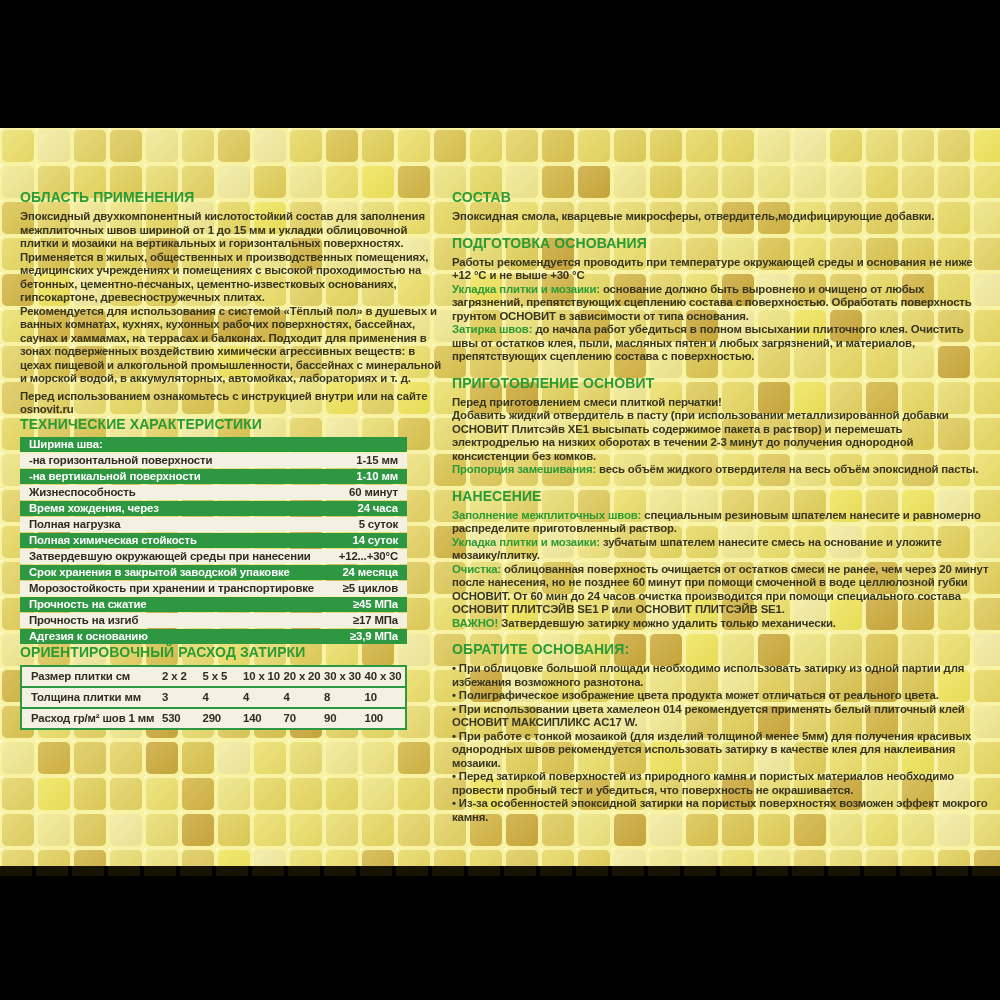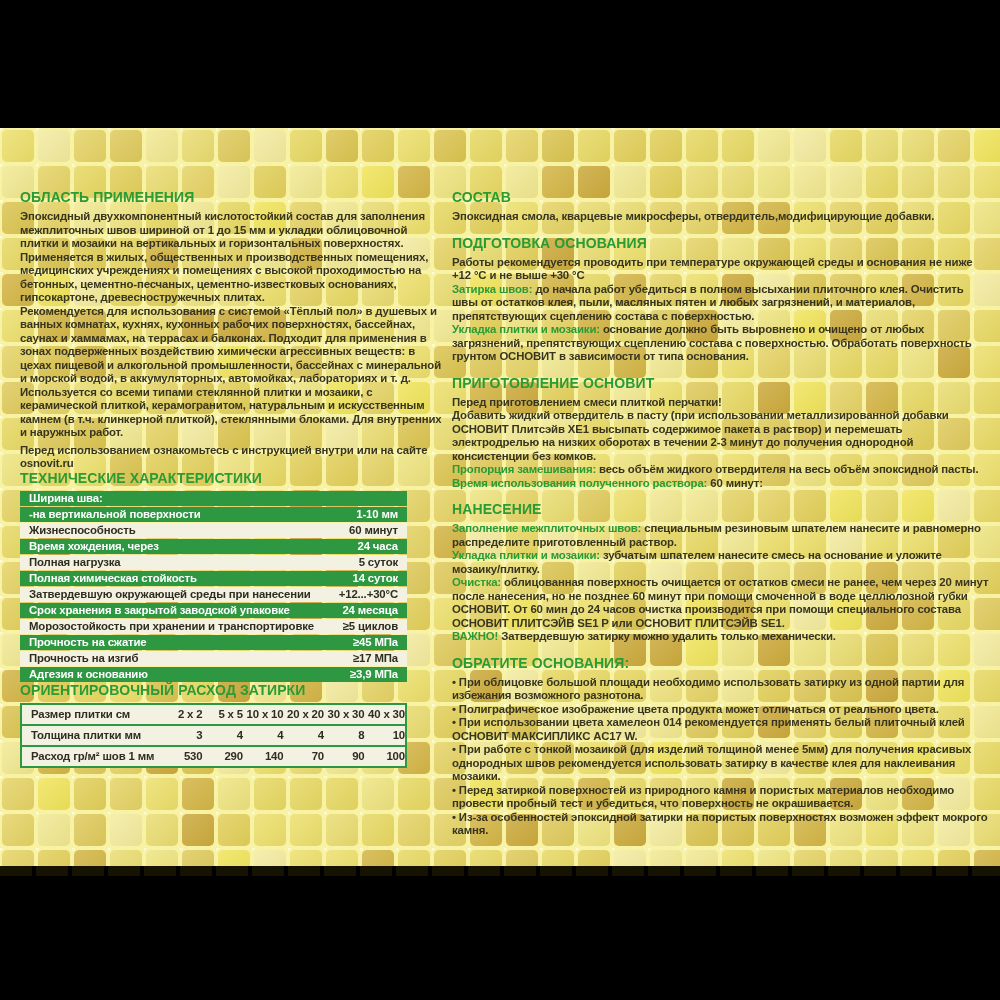--- a/index.html
+++ b/index.html
@@ -53,21 +53,21 @@
   .cons{
     width:387px;box-sizing:border-box;
     border:2px solid var(--rowGreen,#2e9741);background:var(--rowLight,#f2f1e2);
   }
   .cons-row{
     display:flex;align-items:center;height:19px;
     font-size:11.4px;font-weight:700;color:#2f2d20;letter-spacing:-0.15px;white-space:nowrap;
   }
   .cons-row + .cons-row{border-top:2px solid var(--rowGreen,#2e9741);}
   .cons-label{width:140px;padding-left:9px;box-sizing:border-box;}
-  .cons-val{flex:1;text-align:right;}
+  .cons-val{flex:1;text-align:left;}
 </style>
 </head>
 <body>
 
 <div id="mosaic">
     <div class="tile" style="left: 2px; top: 2px; background: linear-gradient(135deg, rgba(255, 255, 255, 0.14), rgba(120, 90, 0, 0.08)), rgb(236, 224, 110);"></div>
     <div class="tile" style="left: 38px; top: 2px; background: linear-gradient(135deg, rgba(255, 255, 255, 0.14), rgba(120, 90, 0, 0.08)), rgb(243, 236, 162);"></div>
     <div class="tile" style="left: 74px; top: 2px; background: linear-gradient(135deg, rgba(255, 255, 255, 0.14), rgba(120, 90, 0, 0.08)), rgb(229, 212, 104);"></div>
     <div class="tile" style="left: 110px; top: 2px; background: linear-gradient(135deg, rgba(255, 255, 255, 0.14), rgba(120, 90, 0, 0.08)), rgb(223, 203, 95);"></div>
     <div class="tile" style="left: 146px; top: 2px; background: linear-gradient(135deg, rgba(255, 255, 255, 0.14), rgba(120, 90, 0, 0.08)), rgb(241, 233, 148);"></div>
@@ -655,29 +655,32 @@
     <div class="tile" style="left: 938px; top: 722px; background: linear-gradient(135deg, rgba(255, 255, 255, 0.14), rgba(120, 90, 0, 0.08)), rgb(226, 208, 92);"></div>
     <div class="tile" style="left: 974px; top: 722px; background: linear-gradient(135deg, rgba(255, 255, 255, 0.14), rgba(120, 90, 0, 0.08)), rgb(211, 182, 72);"></div>
   </div>
 <div id="bottom-hint"></div>
 
 <div class="col col-left">
   <h2 class="sec">ОБЛАСТЬ ПРИМЕНЕНИЯ</h2>
   <div id="app-paragraphs">
       <p class="body">Эпоксидный двухкомпонентный кислотостойкий состав для заполнения межплиточных швов шириной от 1 до 15 мм и укладки облицовочной плитки и мозаики на вертикальных и горизонтальных поверхностях. Применяется в жилых, общественных и производственных помещениях, медицинских учреждениях и помещениях с высокой проходимостью на бетонных, цементно-песчаных, цементно-известковых основаниях, гипсокартоне, древесностружечных плитах.</p>
       <p class="body">Рекомендуется для использования с системой «Тёплый пол» в душевых и ванных комнатах, кухнях, кухонных рабочих поверхностях, бассейнах, саунах и хаммамах, на террасах и балконах. Подходит для применения в зонах подверженных воздействию химически агрессивных веществ: в цехах пищевой и алкогольной промышленности, бассейнах с минеральной и морской водой, в аккумуляторных, автомойках, лабораториях и т. д.</p>
-      <p class="body">Используется со всеми типами стеклянной плитки и мозаики, с керамической плиткой, керамогранитом, натуральным и искусственным камнем (в т.ч. клинкерной плиткой), стеклянными блоками. Для внутренних и наружных работ.</p>
       <p class="body p-gap">Перед использованием ознакомьтесь с инструкцией внутри или на сайте osnovit.ru</p>
     </div>
 
   <h2 class="sec mt-specs">ТЕХНИЧЕСКИЕ ХАРАКТЕРИСТИКИ</h2>
   <div id="specs-table">
       <div class="spec-row sr-green">
         <span class="sr-label">Ширина шва:</span>
         <span class="sr-value"></span>
+      </div>
+      <div class="spec-row sr-light">
+        <span class="sr-label">-на горизонтальной поверхности</span>
+        <span class="sr-value">1-15 мм</span>
       </div>
       <div class="spec-row sr-green">
         <span class="sr-label">-на вертикальной поверхности</span>
         <span class="sr-value">1-10 мм</span>
       </div>
       <div class="spec-row sr-light">
         <span class="sr-label">Жизнеспособность</span>
         <span class="sr-value">60 минут</span>
       </div>
       <div class="spec-row sr-green">
@@ -748,27 +751,26 @@
         <span class="cons-val">100</span>
       </div>
     </div>
 </div>
 
 <div class="col col-right" id="right-col">
     <h2 class="sec">СОСТАВ</h2>
     <p class="body">Эпоксидная смола, кварцевые микросферы, отвердитель,модифицирующие добавки.</p>
     <h2 class="sec sec-gap">ПОДГОТОВКА ОСНОВАНИЯ</h2>
     <p class="body">Работы рекомендуется проводить при температуре окружающей среды и основания не ниже +12 °С и не выше +30 °С</p>
+    <p class="body"><span class="lead">Укладка плитки и мозаики: </span>основание должно быть выровнено и очищено от любых загрязнений, препятствующих сцеплению состава с поверхностью. Обработать поверхность грунтом ОСНОВИТ в зависимости от типа основания.</p>
     <p class="body"><span class="lead">Затирка швов: </span>до начала работ убедиться в полном высыхании плиточного клея. Очистить швы от остатков клея, пыли, масляных пятен и любых загрязнений, и материалов, препятствующих сцеплению состава с поверхностью.</p>
-    <p class="body"><span class="lead">Укладка плитки и мозаики: </span>основание должно быть выровнено и очищено от любых загрязнений, препятствующих сцеплению состава с поверхностью. Обработать поверхность грунтом ОСНОВИТ в зависимости от типа основания.</p>
     <h2 class="sec sec-gap">ПРИГОТОВЛЕНИЕ ОСНОВИТ</h2>
     <p class="body">Перед приготовлением смеси плиткой перчатки!</p>
     <p class="body">Добавить жидкий отвердитель в пасту (при использовании металлизированной добавки ОСНОВИТ Плитсэйв XE1 высыпать содержимое пакета в раствор) и перемешать электродрелью на низких оборотах в течении 2-3 минут до получения однородной консистенции без комков.</p>
     <p class="body"><span class="lead">Пропорция замешивания: </span>весь объём жидкого отвердителя на весь объём эпоксидной пасты.</p>
-    <p class="body"><span class="lead">Время использования полученного раствора: </span>60 минут:</p>
     <h2 class="sec sec-gap">НАНЕСЕНИЕ</h2>
     <p class="body"><span class="lead">Заполнение межплиточных швов: </span>специальным резиновым шпателем нанесите и равномерно распределите приготовленный раствор.</p>
     <p class="body"><span class="lead">Укладка плитки и мозаики: </span>зубчатым шпателем нанесите смесь на основание и уложите мозаику/плитку.</p>
     <p class="body"><span class="lead">Очистка: </span>облицованная поверхность очищается от остатков смеси не ранее, чем через 20 минут после нанесения, но не позднее 60 минут при помощи смоченной в воде целлюлозной губки ОСНОВИТ. От 60 мин до 24 часов очистка производится при помощи специального состава ОСНОВИТ ПЛИТСЭЙВ SE1 P или ОСНОВИТ ПЛИТСЭЙВ SE1.</p>
     <p class="body"><span class="lead">ВАЖНО! </span>Затвердевшую затирку можно удалить только механически.</p>
     <h2 class="sec sec-gap">ОБРАТИТЕ ОСНОВАНИЯ:</h2>
     <p class="body">• При облицовке большой площади необходимо использовать затирку из одной партии для избежания возможного разнотона.</p>
     <p class="body">• Полиграфическое изображение цвета продукта может отличаться от реального цвета.</p>
     <p class="body">• При использовании цвета хамелеон 014 рекомендуется применять белый плиточный клей ОСНОВИТ МАКСИПЛИКС АС17 W.</p>
     <p class="body">• При работе с тонкой мозаикой (для изделий толщиной менее 5мм) для получения красивых однородных швов рекомендуется использовать затирку в качестве клея для наклеивания мозаики.</p>

